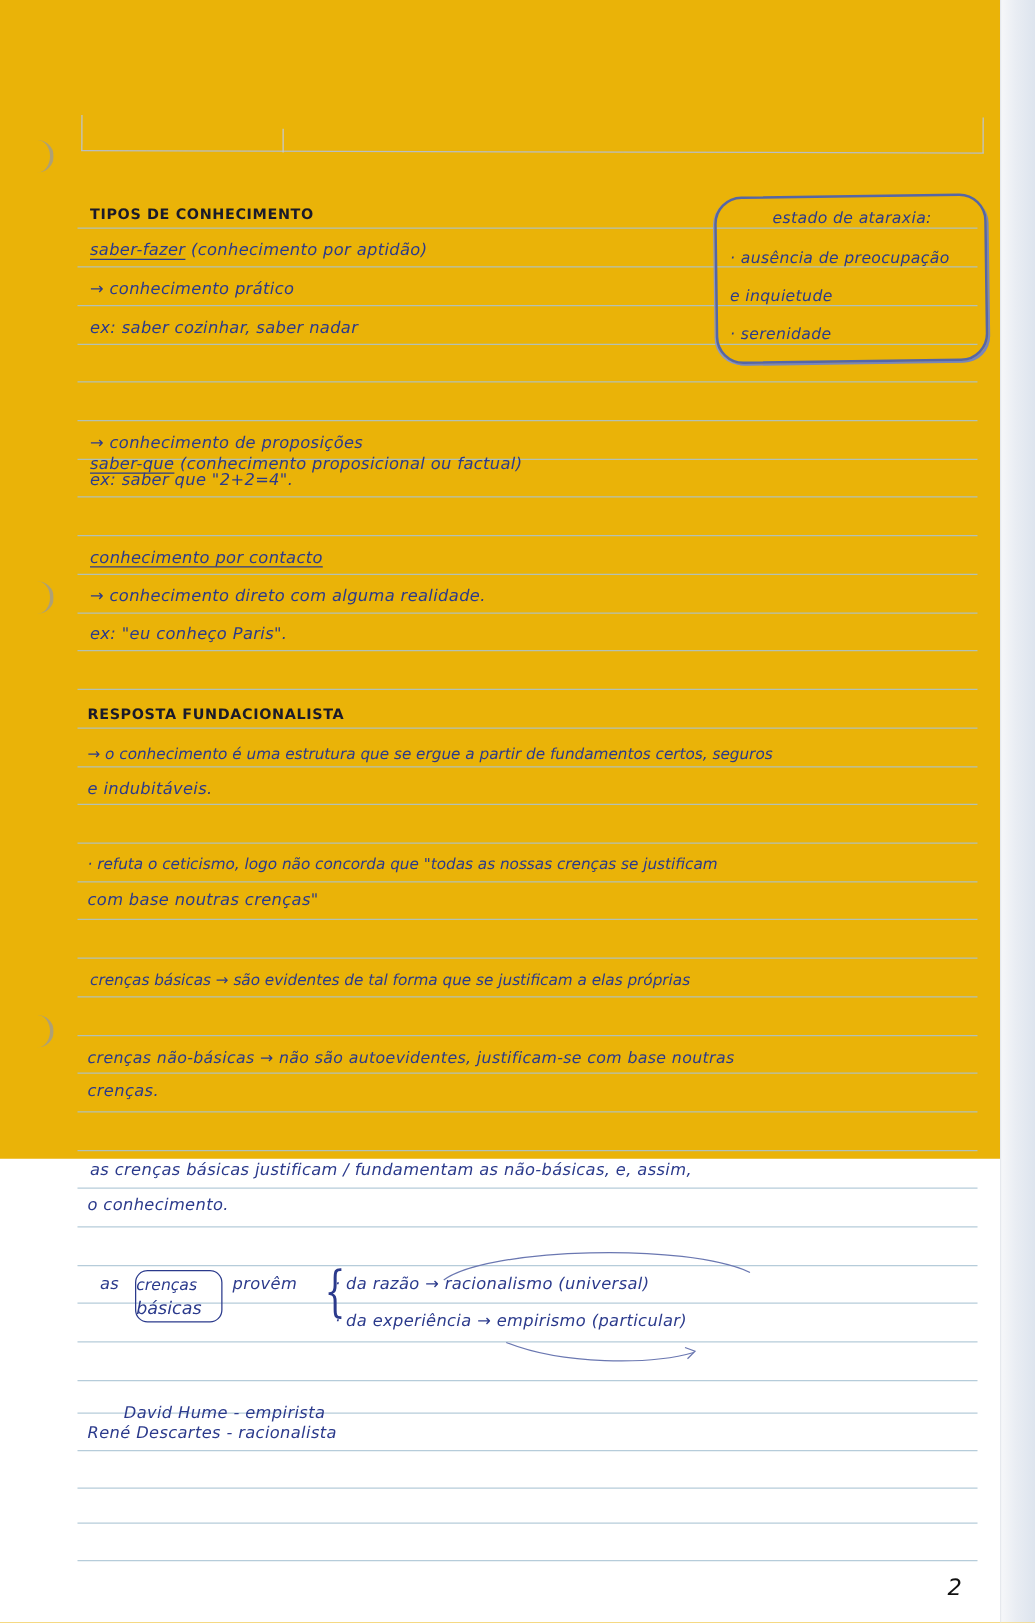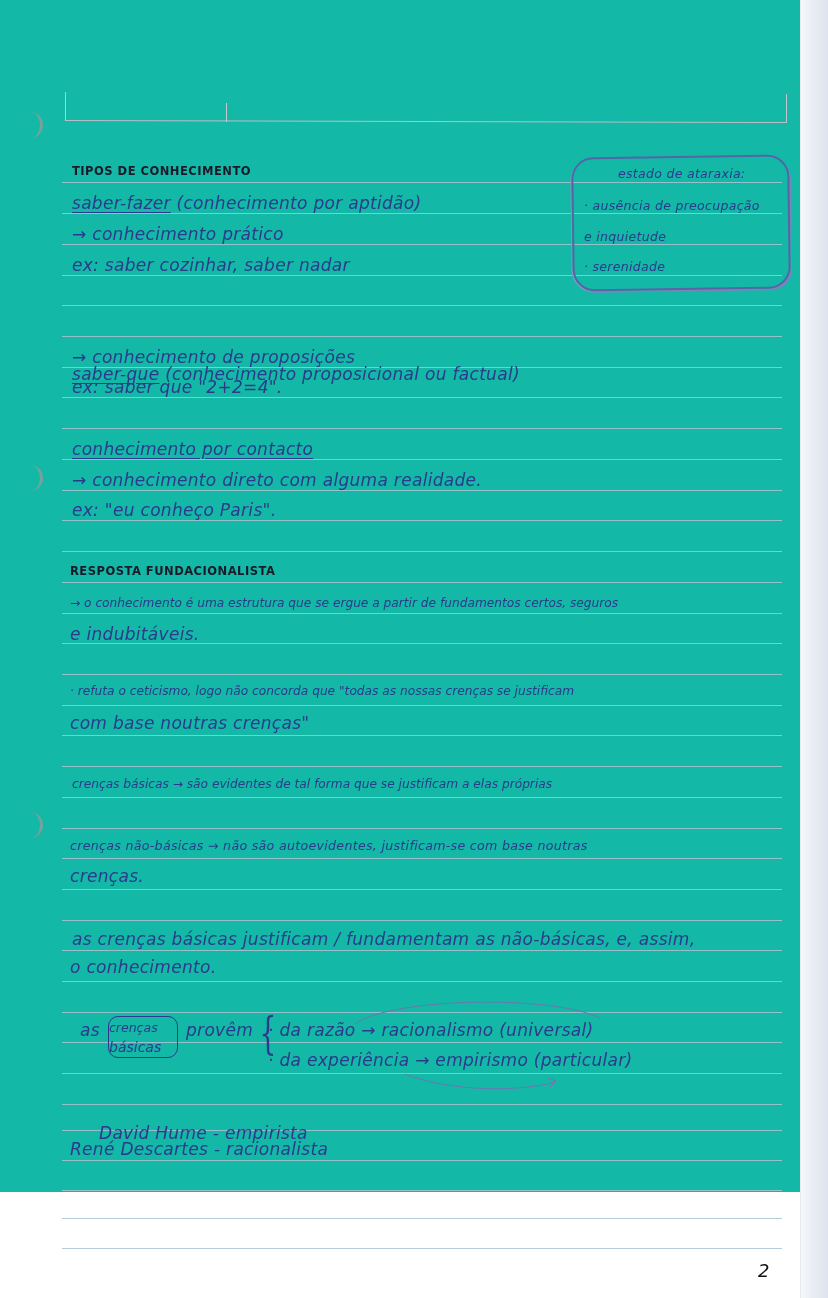--- a/index.html
+++ b/index.html
@@ -11,22 +11,22 @@
       height: 1298px;
       position: relative;
       overflow: hidden;
       background: #ffffff;
       font-family: "DejaVu Sans", sans-serif;
     }
     .page {
       position: absolute;
       left: 0; top: 0;
       width: 828px;
-      height: 1192px;
-      background: #14b8a6;
+      height: 927px;
+      background: #eab308;
     }
     .right-edge {
       position: absolute;
       right: 0; top: 0;
       width: 28px;
       height: 1298px;
       background: linear-gradient(to right, #f7f8fa 0%, #e9edf3 45%, #dde4ee 100%);
     }
     .right-edge::before {
       content: "";
@@ -67,21 +67,21 @@
       position: absolute;
       width: 14px;
       height: 26px;
       border-right: 3px solid #9a9a9a;
       border-radius: 0 14px 14px 0;
       opacity: 0.75;
     }
     .line {
       position: absolute;
       font-family: "DejaVu Sans", sans-serif;
-      font-size: 17px;
+      font-size: 13px;
       color: #2b3a8c;
       white-space: nowrap;
       letter-spacing: 0.3px;
       font-style: italic;
     }
     .heading {
       font-weight: bold;
       font-style: normal;
       font-size: 11.5px;
       color: #1a1a2a;

